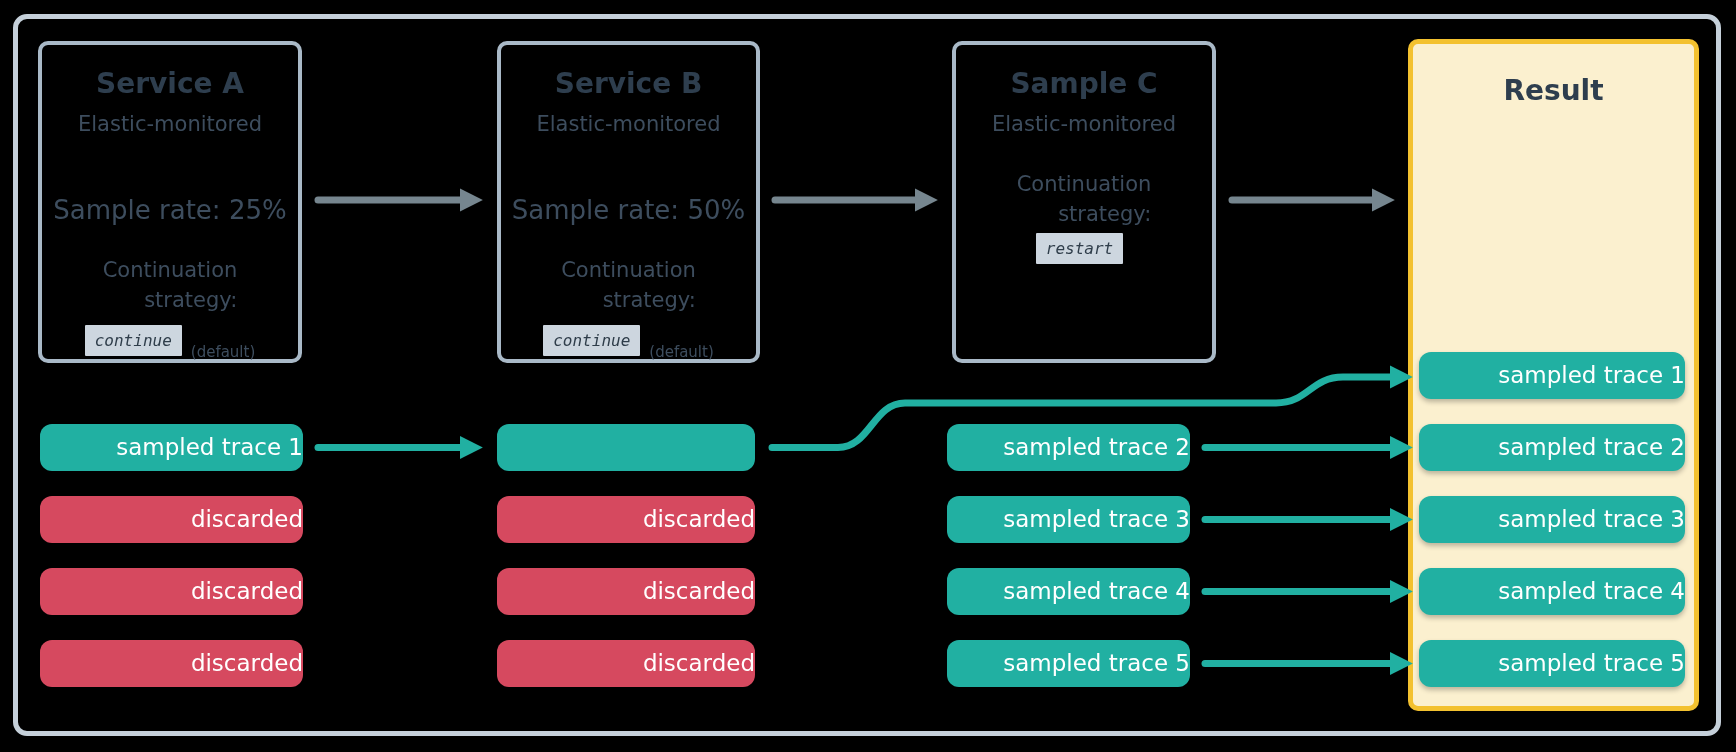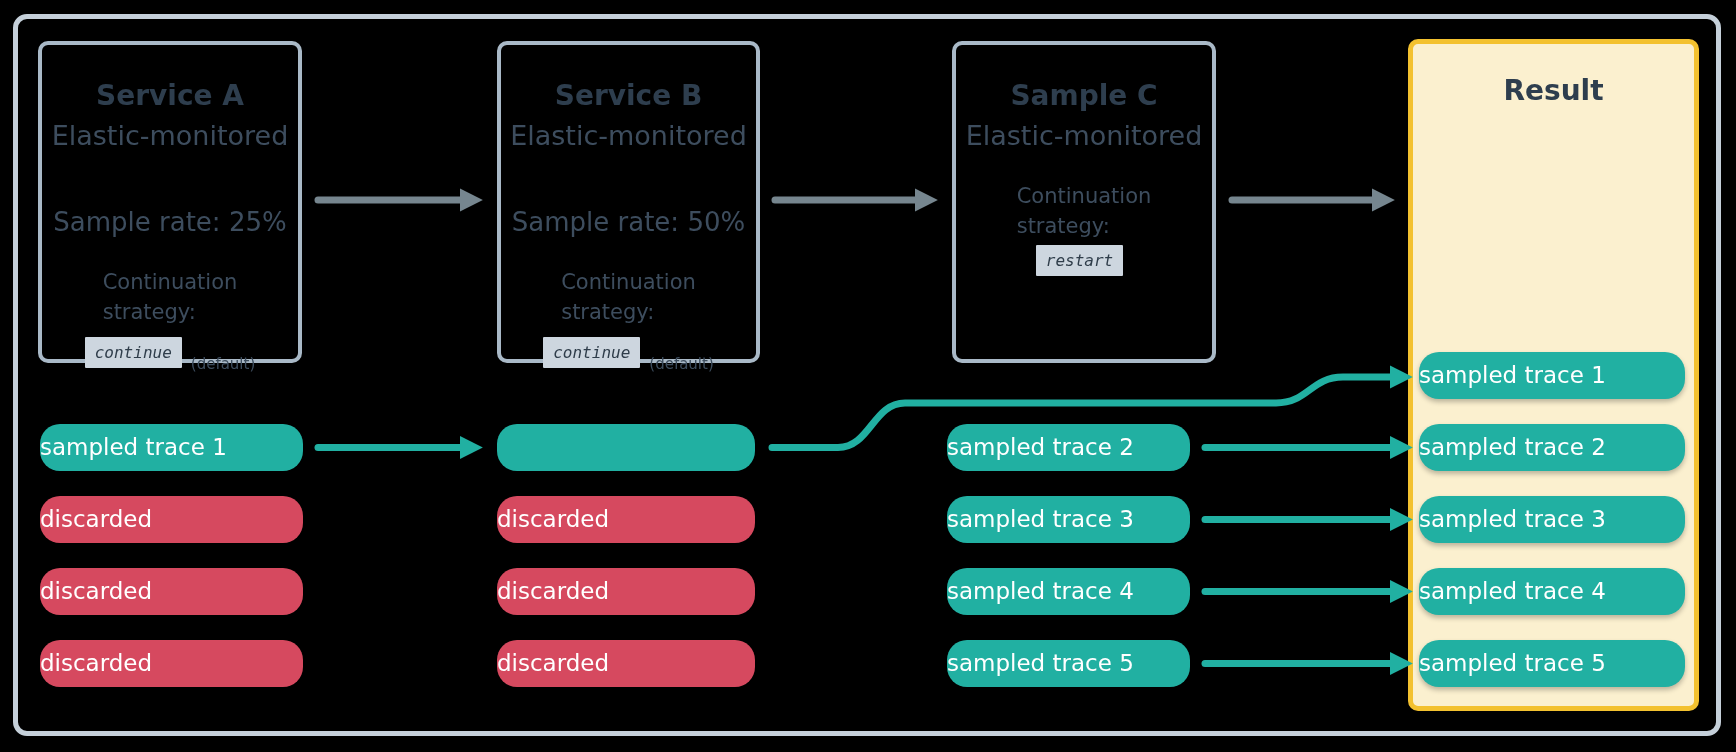--- a/index.html
+++ b/index.html
@@ -9,42 +9,42 @@
     font-family:"DejaVu Sans","Liberation Sans",sans-serif;
   }
   .outer-frame{
     position:absolute;left:13px;top:14px;width:1698px;height:712px;
     border:5px solid var(--outer-border,#C5D0DA);border-radius:14px;
   }
   .service-box{
     position:absolute;top:41px;width:264px;height:322px;box-sizing:border-box;
     border:4px solid var(--box-border,#A9B9C7);border-radius:10px;
     display:flex;flex-direction:column;align-items:center;
-    padding-top:34px;text-align:left;
+    padding-top:22px;text-align:right;
   }
   .svc-title{font-size:28px;font-weight:bold;line-height:34px;color:var(--title,#2E3E4E);}
-  .svc-sub{font-size:27px;line-height:26px;margin-top:10px;color:var(--body,#3D4D5E);}
+  .svc-sub{font-size:21px;line-height:26px;margin-top:10px;color:var(--body,#3D4D5E);}
   .svc-rate{font-size:26px;line-height:26px;margin-top:60px;color:var(--body,#3D4D5E);}
   .svc-strategy{font-size:21px;line-height:30px;margin-top:32px;color:var(--body,#3D4D5E);}
   .svc-badge-row{margin-top:4px;display:flex;align-items:center;}
   .badge{
     font-family:"DejaVu Sans Mono","Liberation Mono",monospace;
     font-size:16px;line-height:27px;padding:2px 10px;border-radius:1px;
     background:var(--badge-bg,#CDD6DF);color:var(--badge-text,#2F3D4A);font-style:italic;
   }
   .default-note{font-size:15px;color:var(--body,#3D4D5E);margin-left:9px;margin-top:24px;}
   .result-box{
     position:absolute;left:1408px;top:39px;width:291px;height:672px;box-sizing:border-box;
     border:5px solid var(--amber,#F3C12F);border-radius:10px;
     background:var(--cream,#FBF0CF);text-align:center;padding-top:30px;
   }
   .result-title{font-size:28px;font-weight:bold;line-height:34px;color:var(--title,#2E3E4E);}
   .chip{
-    position:absolute;height:47px;border-radius:20px;
-    color:var(--chip-text,#fff);font-size:23px;line-height:47px;text-align:left;
+    position:absolute;height:47px;border-radius:12px;
+    color:var(--chip-text,#fff);font-size:23px;line-height:47px;text-align:right;
     box-shadow:0 3px 5px rgba(0,0,0,0.25);
   }
   .chip.sampled{background:var(--teal,#21B0A2);}
   .chip.discarded{background:var(--red,#D6495F);}
   .arrows{position:absolute;left:0;top:0;width:1736px;height:752px;pointer-events:none;}
   .arrow-gray{stroke:var(--arrow-gray,#76868F);}
   .arrow-teal{stroke:var(--teal,#21B0A2);}
   .head-gray{fill:var(--arrow-gray,#76868F);}
   .head-teal{fill:var(--teal,#21B0A2);}
 </style>

